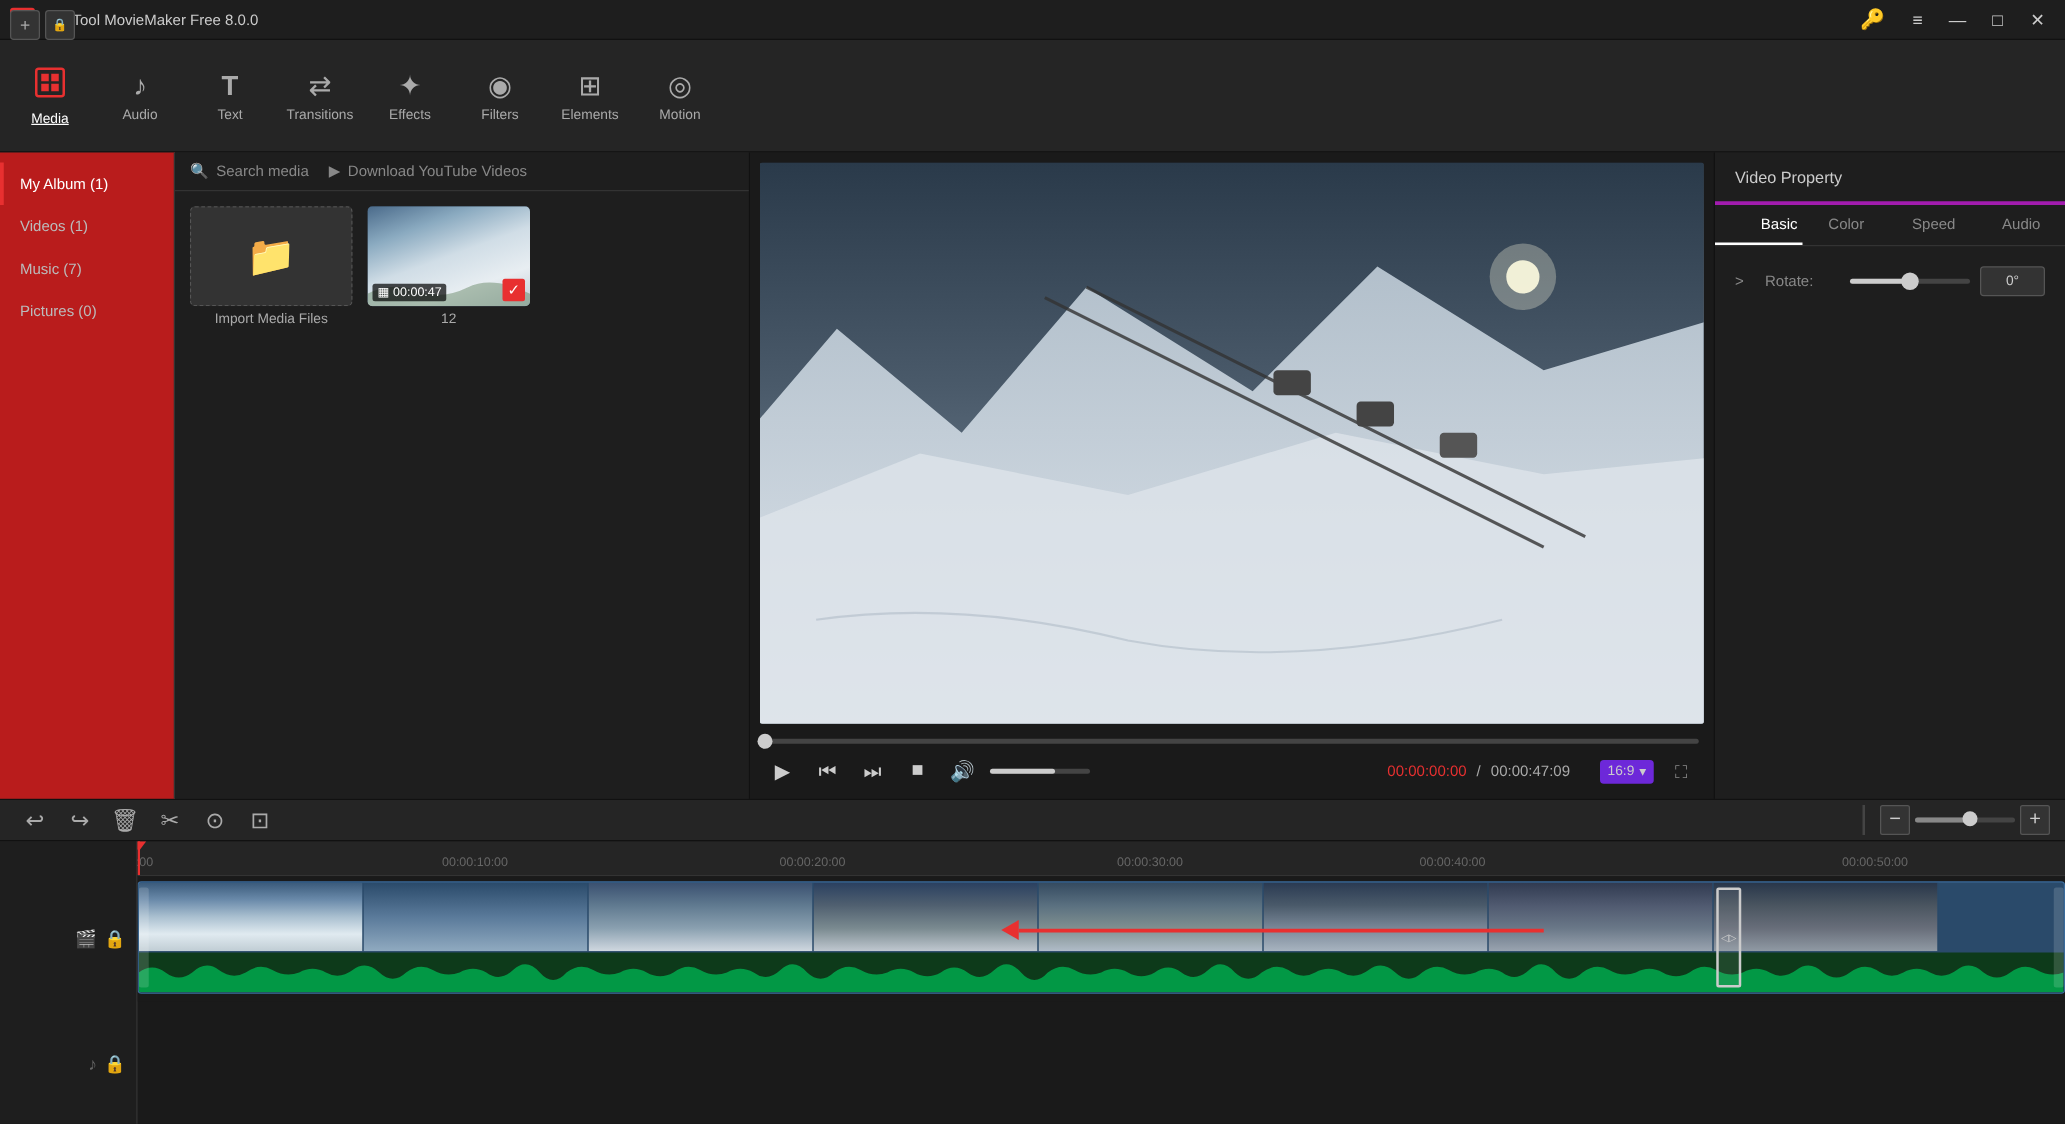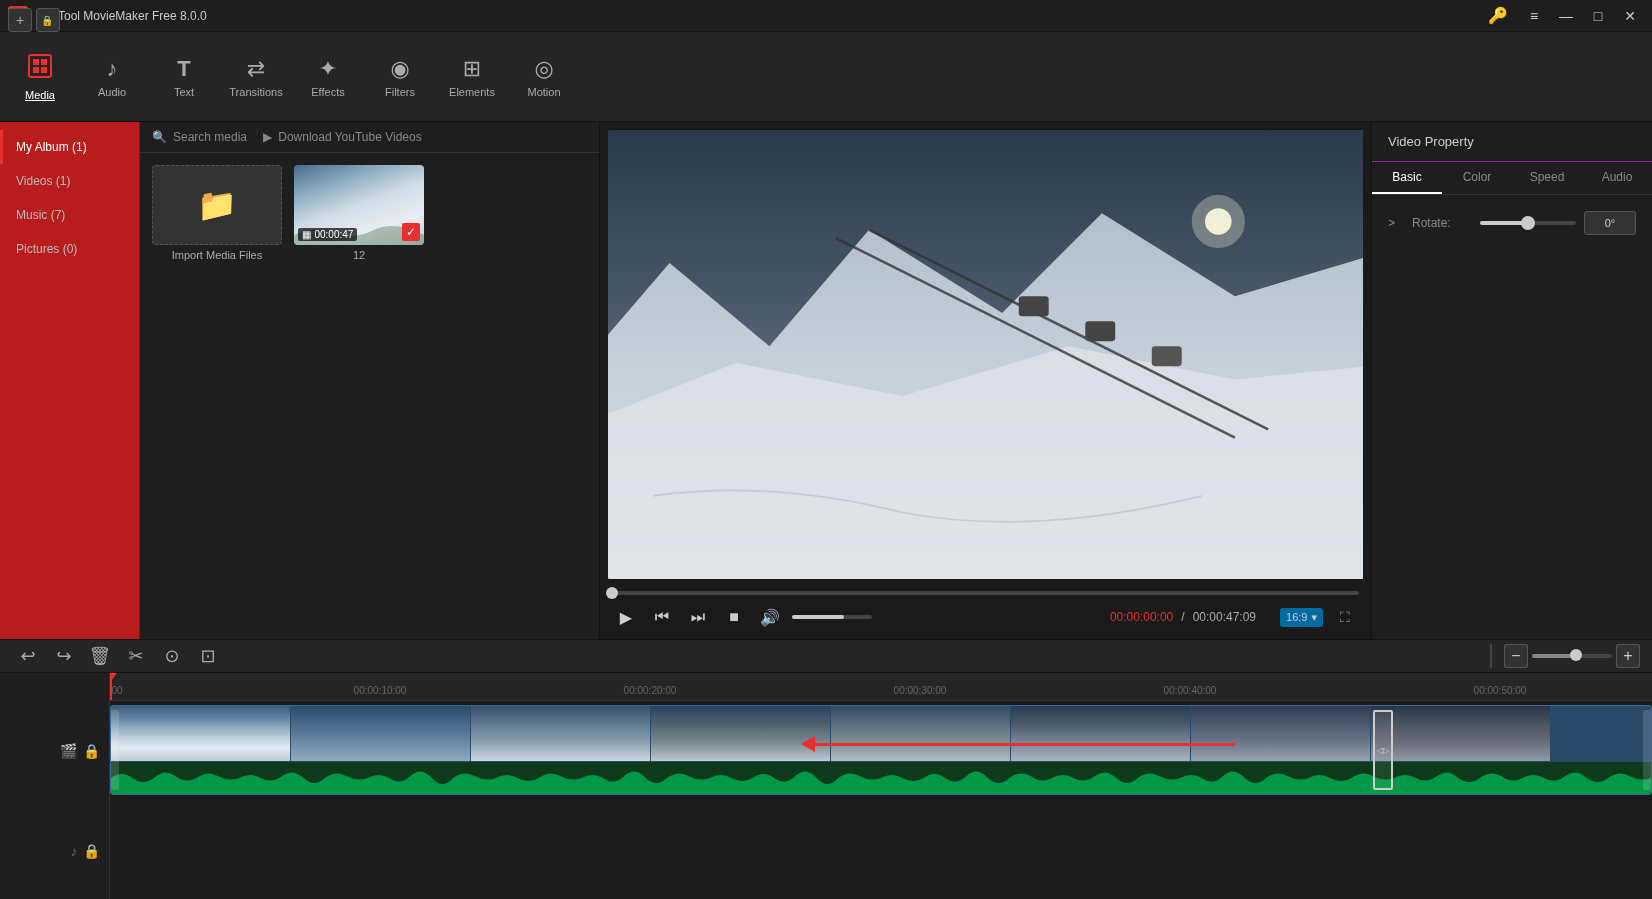--- a/index.html
+++ b/index.html
@@ -193,49 +193,49 @@
       width: 28px; height: 28px; display: flex; align-items: center; justify-content: center;
     }
     .time-display { color: #e83030; font-size: 12px; margin-left: auto; }
     .time-total { color: #aaa; }
     .volume-bar {
       width: 80px; height: 4px; background: #444;
       border-radius: 2px; position: relative; cursor: pointer;
     }
     .volume-fill { width: 65%; height: 100%; background: #ccc; border-radius: 2px; }
     .ratio-select {
-      background: #0369a1; border: none; color: #ccc;
+      background: #6d28d9; border: none; color: #ccc;
       padding: 3px 6px; border-radius: 3px; font-size: 11px; cursor: pointer;
       display: flex; align-items: center; gap: 4px;
     }
     .fullscreen-btn { font-size: 14px; color: #888; cursor: pointer; }
 
     
     #props-panel {
       width: 280px;
       background: #1e1e1e;
       display: flex;
       flex-direction: column;
     }
     #props-header {
       padding: 12px 16px;
       font-size: 13px;
       color: #ccc;
-      border-bottom: 1px solid #a21caf;
+      border-bottom: 3px solid #a21caf;
     }
     #props-tabs {
       display: flex;
       border-bottom: 1px solid #333;
     }
     .props-tab {
       flex: 1; text-align: center; padding: 8px 4px;
       cursor: pointer; color: #888; font-size: 12px;
       border-bottom: 2px solid transparent;
     }
-    .props-tab.active { color: #fff; border-bottom-color: #fff; }
+    .props-tab.active { color: #fff; border-bottom-color: #fff; text-align: right; }
     #props-content {
       padding: 16px;
       display: flex;
       flex-direction: column;
       gap: 20px;
     }
     .prop-row {
       display: flex; align-items: center; gap: 8px;
     }
     .prop-label { color: #888; font-size: 12px; width: 60px; flex-shrink: 0; }
@@ -693,21 +693,21 @@
     </div>
 
     <div id="timeline-content">
 
       <div id="timeline-ruler">
         <div id="playhead"></div>
         <span class="ruler-label" style="left:0px;">00:00</span>
         <span class="ruler-label" style="left:270px;">00:00:10:00</span>
         <span class="ruler-label" style="left:540px;">00:00:20:00</span>
         <span class="ruler-label" style="left:810px;">00:00:30:00</span>
-        <span class="ruler-label" style="left:1080px;">00:00:40:00</span>
+        <span class="ruler-label" style="left:1052px;">00:00:40:00</span>
         <span class="ruler-label" style="left:1390px;">00:00:50:00</span>
       </div>
 
       <div id="video-track">
         <div class="video-clip">
           <div class="clip-label">
             <span>▦</span>
             <span>12</span>
           </div>
 

